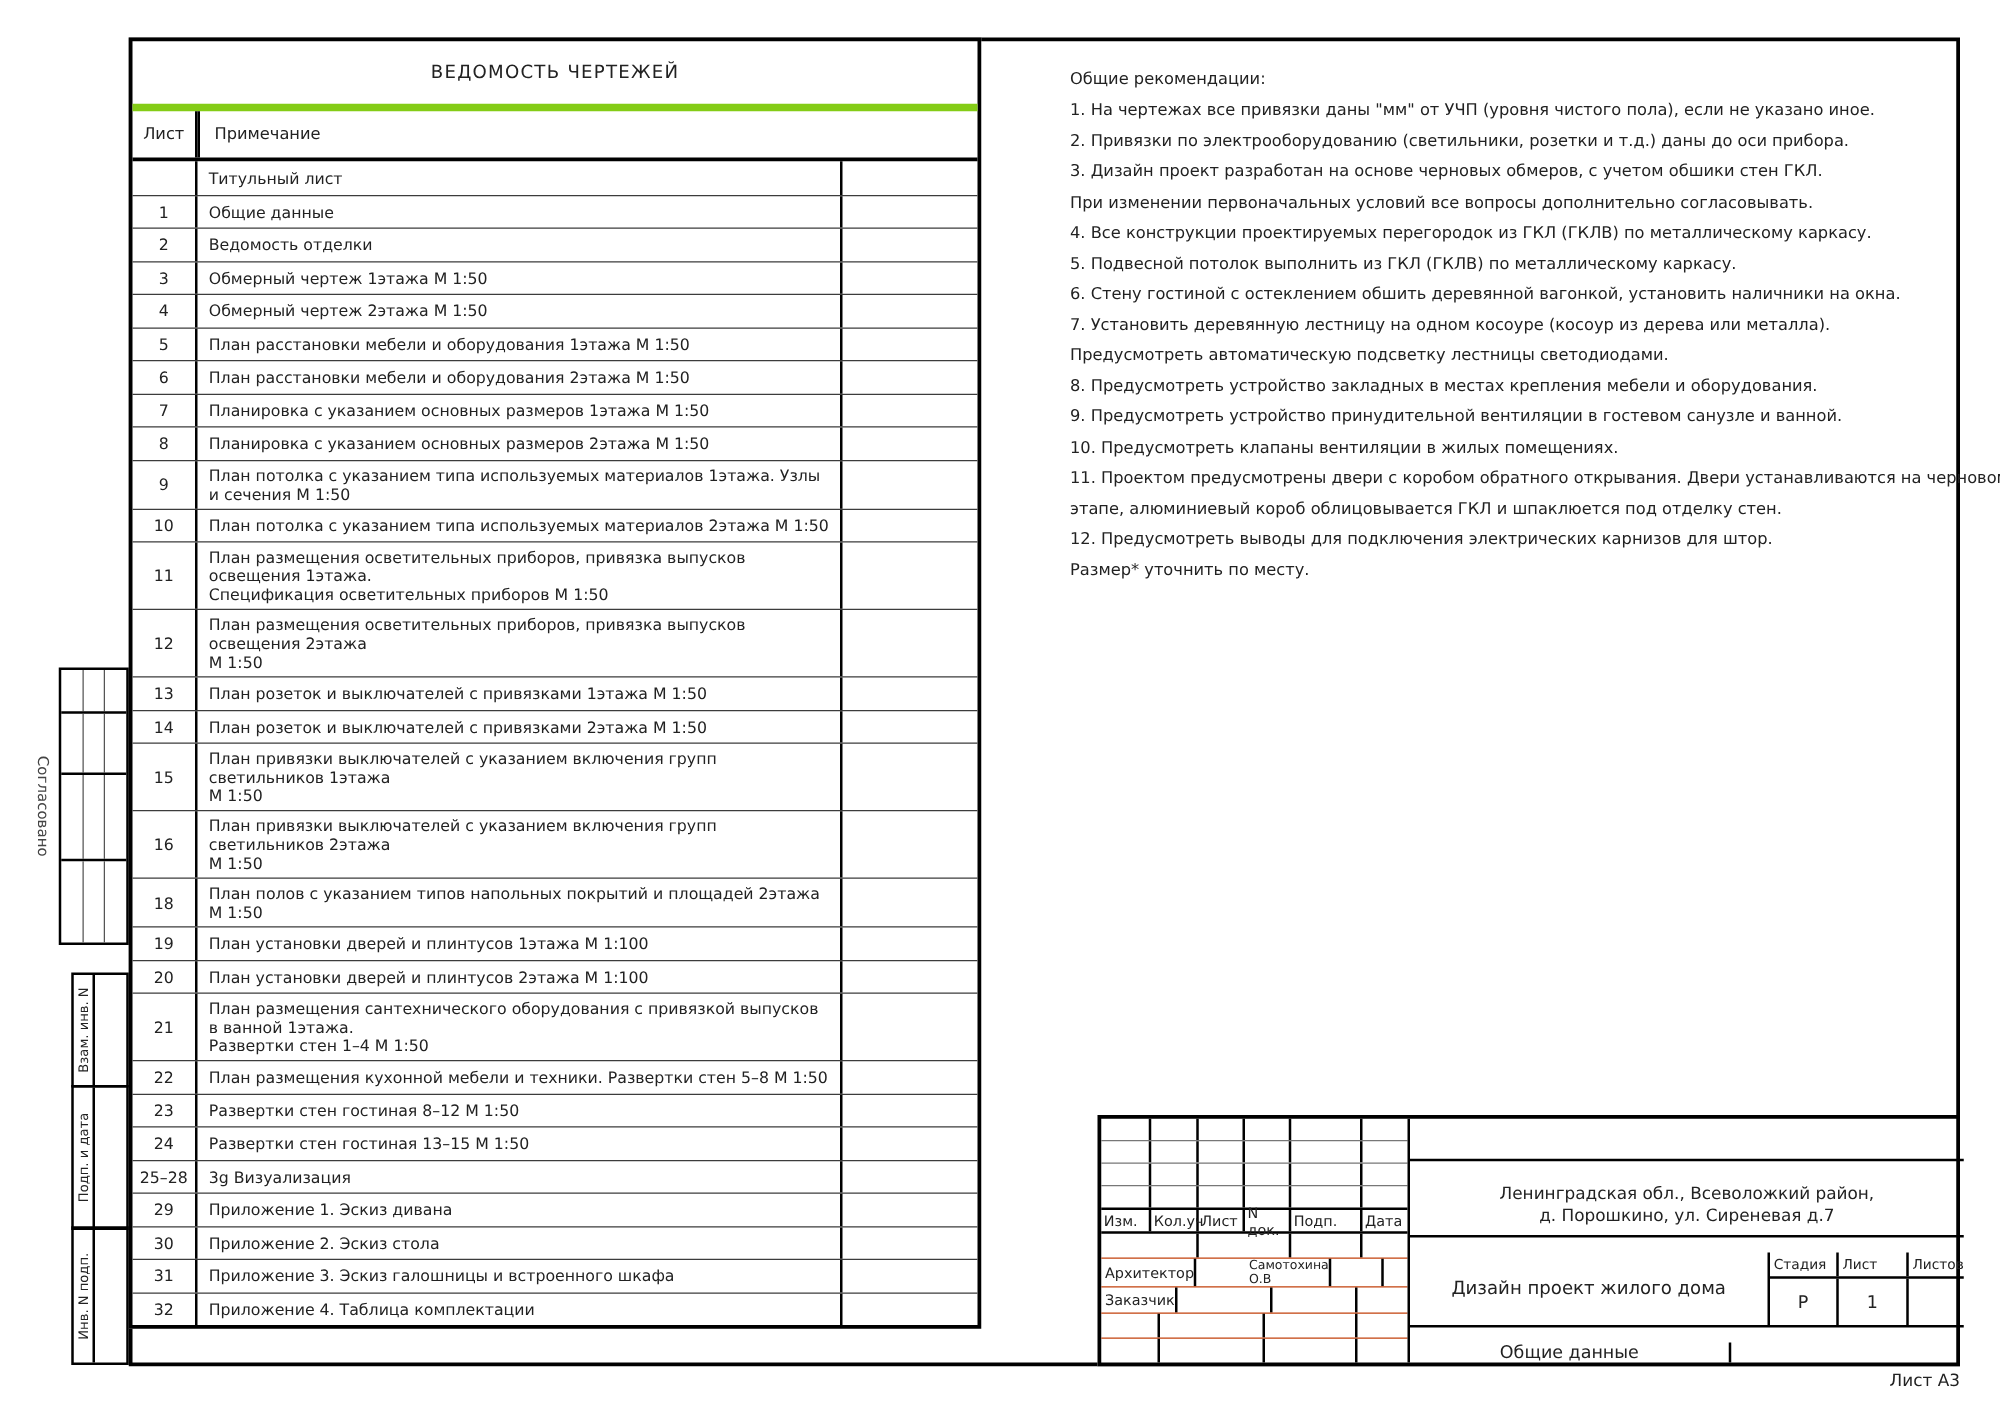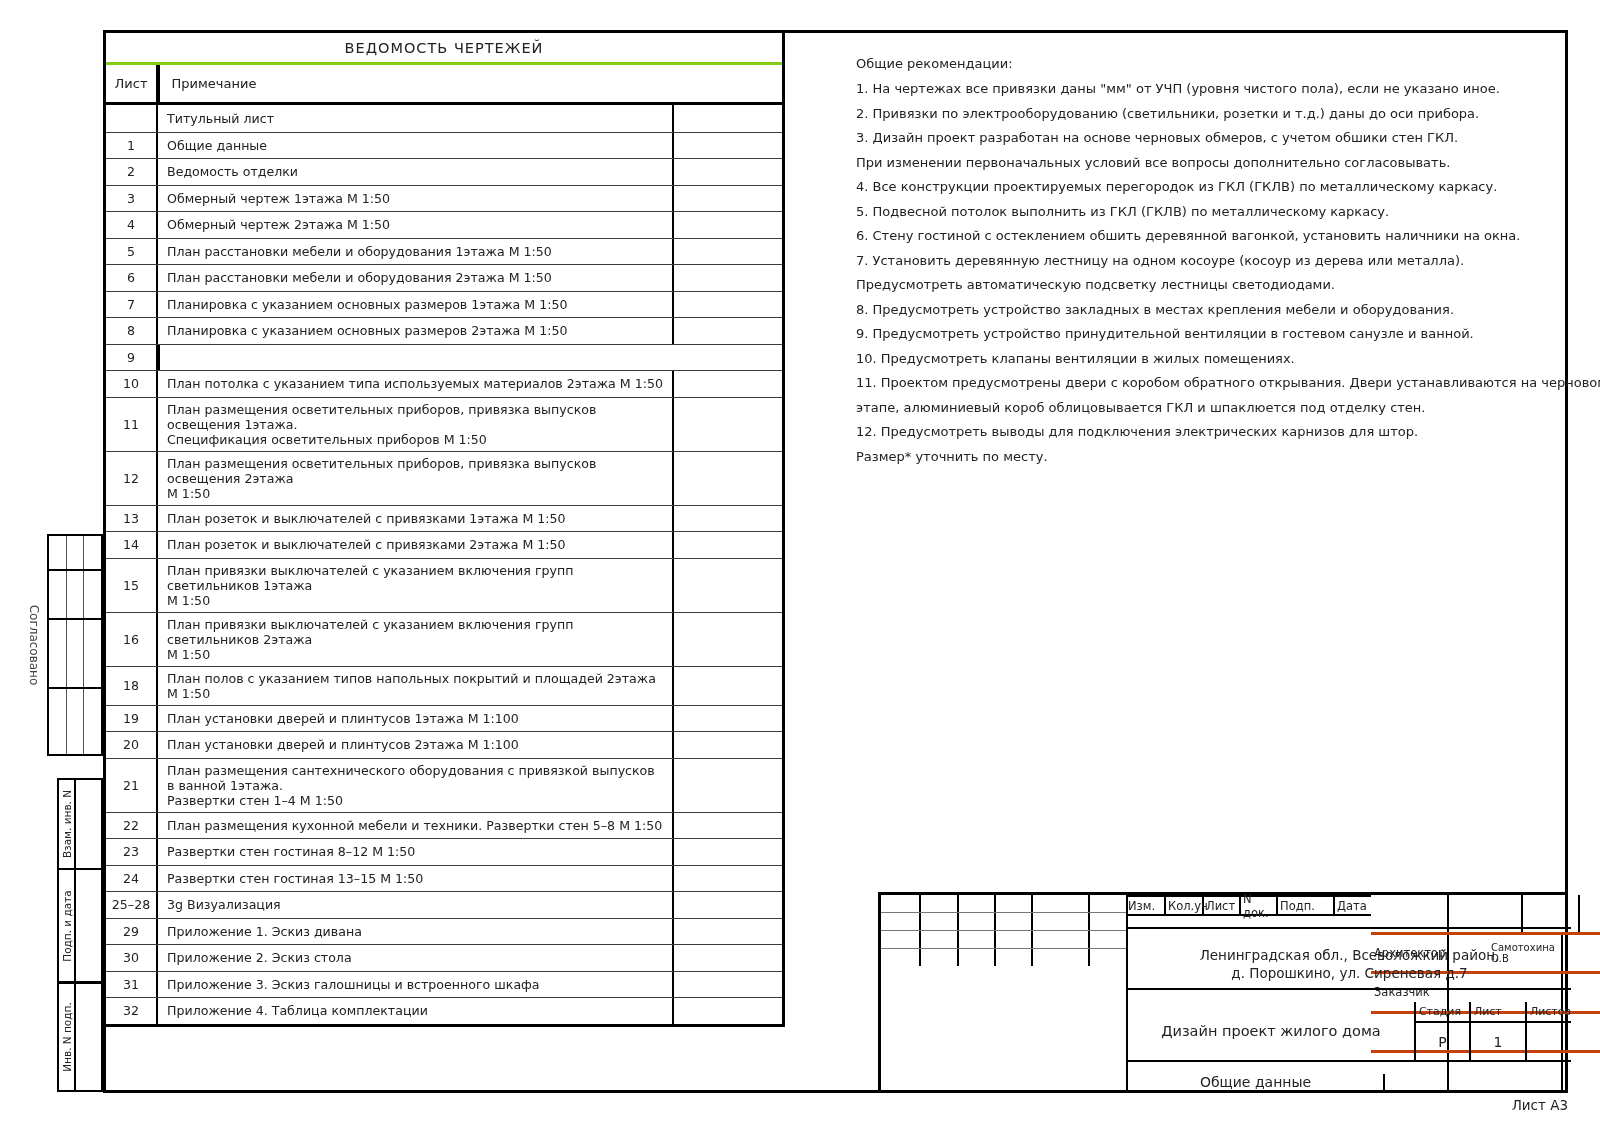--- a/index.html
+++ b/index.html
@@ -4,21 +4,21 @@
 <style>
   * { margin:0; padding:0; box-sizing:border-box; }
   body { background:#fff; font-family:"DejaVu Sans", sans-serif; color:#222; }
   .sheet { position:relative; width:1600px; height:1142px; background:#fff; overflow:hidden; }
 
   
   .frame { position:absolute; left:103px; top:30px; width:1465px; height:1063px; border:3px solid #000; }
 
   
   .dtable { position:absolute; left:103px; top:30px; width:682px; border:3px solid #000; background:#fff; }
-  .dt-title { height:32px; border-bottom:3px solid #84cc16; display:flex; align-items:center; justify-content:center;
+  .dt-title { height:56px; border-bottom:6px solid #84cc16; display:flex; align-items:center; justify-content:center;
               font-size:14.5px; letter-spacing:1px; }
   .dt-head { height:40px; border-bottom:3px solid #000; display:flex; font-size:13px; }
   .dt-head .c-sheet, .dt-head .c-note, .dt-head .c-name { display:flex; align-items:center; justify-content:center; }
   .c-sheet { width:52px; border-right:2.5px solid #000; flex:none; }
   .c-name  { flex:1; }
   .c-note  { width:110px; border-left:2.5px solid #000; flex:none; }
   .drow { display:flex; min-height:26.5px; font-size:12.6px; }
   .drow + .drow { border-top:1px solid #3c3c3c; }
   .drow .c-sheet { display:flex; align-items:center; justify-content:center; }
   .drow .c-name { display:flex; align-items:center; padding:4px 6px 4px 9px; line-height:15px; white-space:pre-line; }
@@ -44,31 +44,31 @@
   .vbox { border:2.5px solid #000; display:flex; }
   .vbox:nth-child(1){ height:92px; } .vbox:nth-child(2){ height:116px; } .vbox:nth-child(3){ flex:1; }
   .vbox + .vbox { margin-top:-2.5px; }
   .vbox-label { width:17px; border-right:2px solid #000; position:relative; }
   .vbox-label span { position:absolute; left:50%; top:50%; transform:translate(-50%,-50%) rotate(-90deg);
                      white-space:nowrap; font-size:10.5px; }
   .vbox-rest { flex:1; }
 
   
   .tblock { position:absolute; left:878px; top:892px; width:690px; height:201px; border:3px solid #000; background:#fff; }
-  .tb-left { position:absolute; left:0; top:0; width:245px; height:100%; display:flex; flex-direction:row; }
+  .tb-left { position:absolute; left:0; top:0; width:245px; height:100%; display:flex; flex-direction:column; }
   .tb-minirows { height:71px; display:flex; flex-direction:column; }
   .tb-minirow { flex:1; display:flex; }
   .tb-minirow + .tb-minirow { border-top:1px solid #777; }
   .mc { border-right:2px solid #000; flex:none; height:100%; }
   .mc1{width:40px;} .mc2{width:38px;} .mc3{width:37px;} .mc4{width:37px;} .mc5{width:57px;} .mc6{width:36px;border-right:none;}
   .tb-headrow { height:21px; display:flex; border-top:2.5px solid #000; border-bottom:2.5px solid #000; font-size:11.5px; }
   .tb-headrow .mc { display:flex; align-items:center; padding-left:2px; }
   .tb-prows { flex:1; display:flex; flex-direction:column; font-size:11.5px; }
   .tb-prow { flex:1; display:flex; }
-  .tb-prow + .tb-prow { border-top:3px solid #c2410c;gap:40px; }
+  .tb-prow + .tb-prow { border-top:1px solid #c2410c;gap:40px; }
   .p-role { width:78px; border-right:2px solid #000; display:flex; align-items:center; padding-left:3px; }
   .p-name { width:74px; border-right:2px solid #000; display:flex; align-items:center; padding-left:2px; font-size:10px; }
   .p-sign { width:57px; border-right:2px solid #000; }
   .p-date { flex:1; }
   .tb-right { position:absolute; left:245px; top:0; width:445px; height:100%; border-left:2.5px solid #000;
               display:flex; flex-direction:column;gap:12px; }
   .tb-r-empty { height:34px; border-bottom:2.5px solid #000; }
   .tb-r-addr { height:50px; border-bottom:2.5px solid #000; display:flex; flex-direction:column; justify-content:center;
                text-align:center; font-size:13.5px; line-height:17.5px; }
   .tb-r-mid { height:60px; border-bottom:2.5px solid #000; display:flex; }
@@ -143,20 +143,21 @@
         <div class="c-name">Планировка с указанием основных размеров 1этажа М 1:50</div>
         <div class="c-note"></div>
       </div>
         <div class="drow">
         <div class="c-sheet">8</div>
         <div class="c-name">Планировка с указанием основных размеров 2этажа М 1:50</div>
         <div class="c-note"></div>
       </div>
         <div class="drow">
         <div class="c-sheet">9</div>
+        <div class="c-name">План потолка с указанием типа используемых материалов 1этажа. Узлы и сечения М 1:50</div>
         <div class="c-note"></div>
       </div>
         <div class="drow">
         <div class="c-sheet">10</div>
         <div class="c-name">План потолка с указанием типа используемых материалов 2этажа М 1:50</div>
         <div class="c-note"></div>
       </div>
         <div class="drow">
         <div class="c-sheet">11</div>
         <div class="c-name">План размещения осветительных приборов, привязка выпусков освещения 1этажа.

